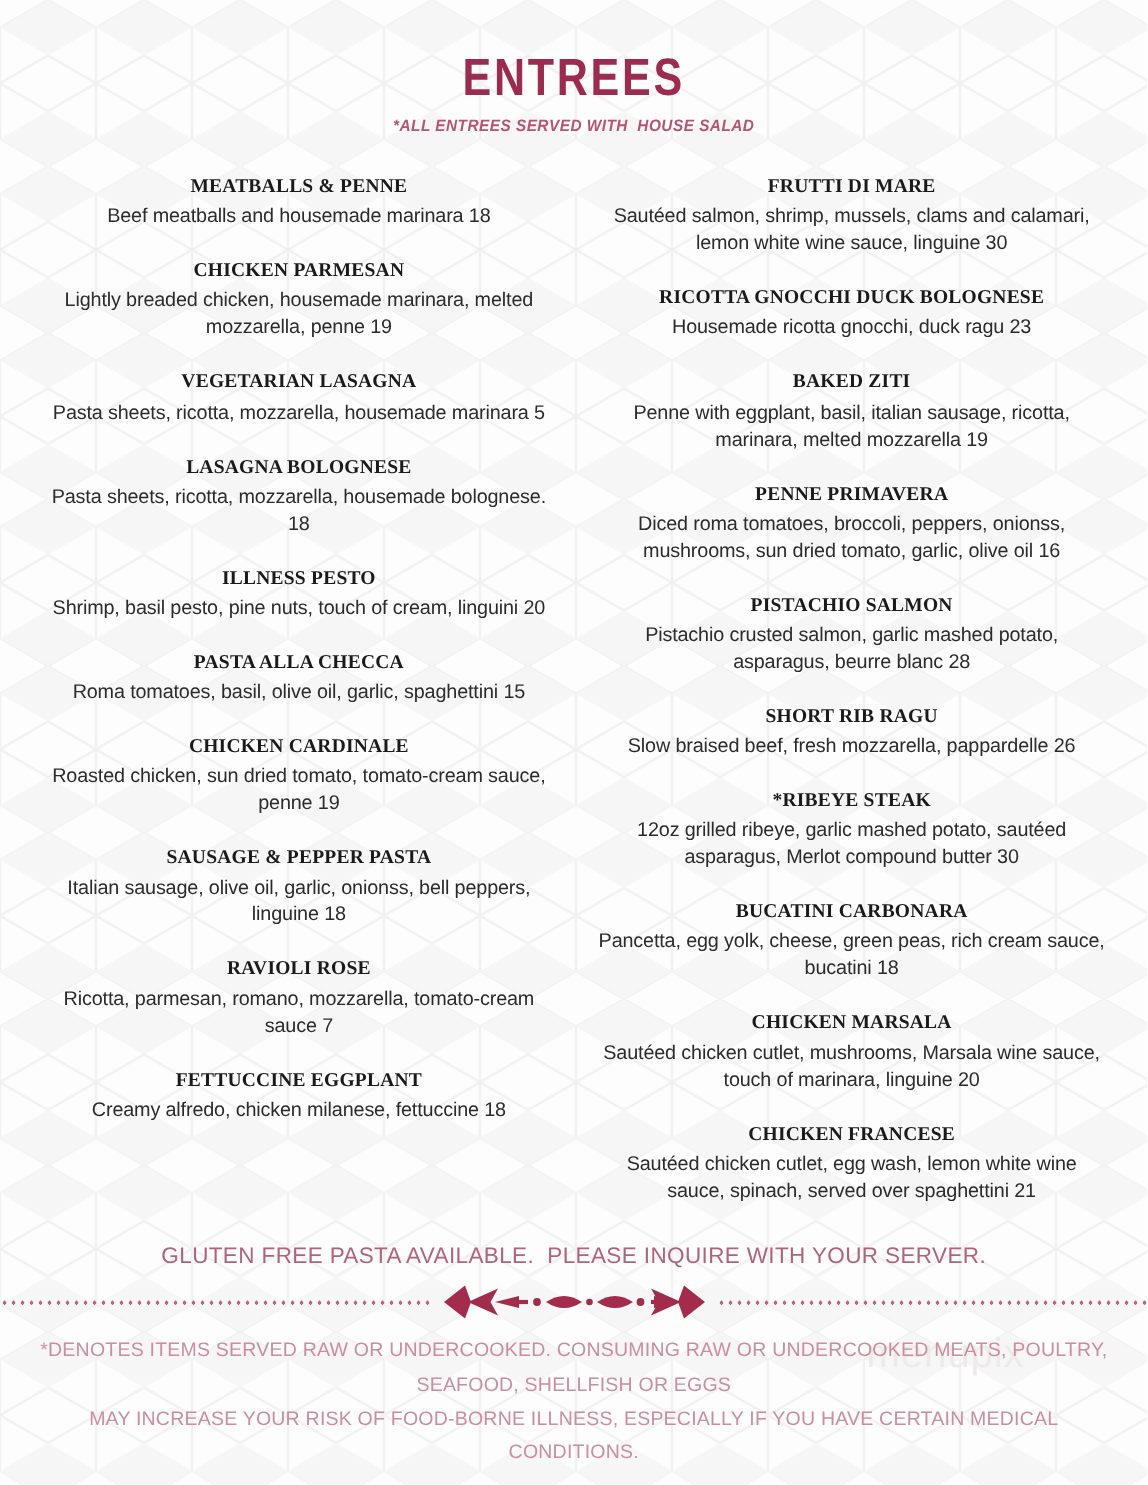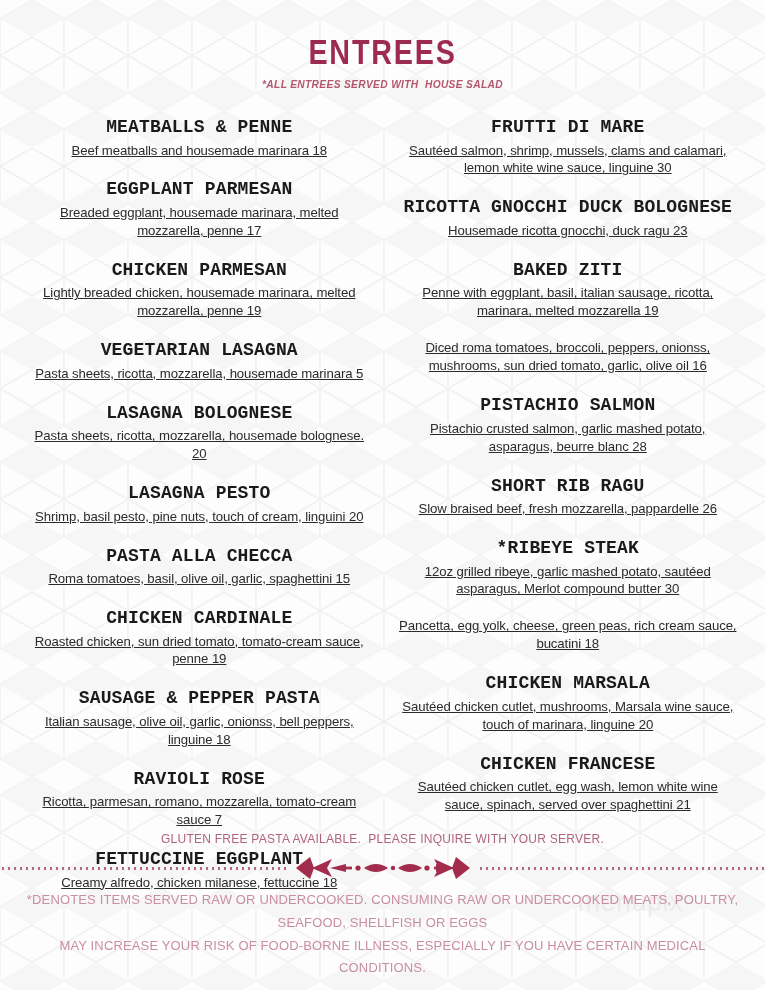--- a/index.html
+++ b/index.html
@@ -78,53 +78,52 @@
     box-sizing: border-box;
   }
   .col-left  { padding: 0 14px 0 8px; }
   .col-right { padding: 0 6px 0 16px; }
 
   .menu-item {
     text-align: center;
     margin-bottom: 19px;
   }
   .item-name {
-    font-family: Liberation Mono, monospace;
+    font-family: Liberation Serif, serif;
     font-weight: 700;
-    font-size: 18px;
+    font-size: 13px;
     letter-spacing: 0.15px;
     color: #1a1a1a;
     line-height: 1.25;
     margin: 0 0 3px 0;
   }
   .item-desc {
     font-family: "Liberation Sans", sans-serif;
     font-weight: 400;
     font-size: 13.2px;
     color: #2b2b2b;
     line-height: 1.36;
     margin: 0;
     letter-spacing: -0.1px;
-    text-decoration: underline;
   }
 
   
   .footer {
     position: absolute;
     left: 0;
     right: 0;
     bottom: 0;
     z-index: 2;
     text-align: center;
     padding-bottom: 10px;
   }
   .gluten-note {
     font-family: "Liberation Sans Narrow", "Liberation Sans", sans-serif;
     font-weight: 400;
-    font-size: 12px;
+    font-size: 15px;
     letter-spacing: 0.25px;
     color: #b0647c;
     margin: 0 0 9px 0;
     white-space: pre;
   }
 
   
   .divider-row {
     position: relative;
     display: flex;
@@ -203,37 +202,33 @@
   </div>
 
   <div class="columns">
 
     <div class="column col-left">
       <div class="menu-item">
         <div class="item-name">MEATBALLS &amp; PENNE</div>
         <div class="item-desc">Beef meatballs and housemade marinara 18</div>
       </div>
       <div class="menu-item">
-        <div class="item-name">EGGPLANT PARMESAN</div>
-        <div class="item-desc">Breaded eggplant, housemade marinara, melted mozzarella, penne 17</div>
-      </div>
-      <div class="menu-item">
         <div class="item-name">CHICKEN PARMESAN</div>
         <div class="item-desc">Lightly breaded chicken, housemade marinara, melted mozzarella, penne 19</div>
       </div>
       <div class="menu-item">
         <div class="item-name">VEGETARIAN LASAGNA</div>
         <div class="item-desc">Pasta sheets, ricotta, mozzarella, housemade marinara 5</div>
       </div>
       <div class="menu-item">
         <div class="item-name">LASAGNA BOLOGNESE</div>
-        <div class="item-desc">Pasta sheets, ricotta, mozzarella, housemade bolognese. 20</div>
-      </div>
-      <div class="menu-item">
-        <div class="item-name">LASAGNA PESTO</div>
+        <div class="item-desc">Pasta sheets, ricotta, mozzarella, housemade bolognese. 18</div>
+      </div>
+      <div class="menu-item">
+        <div class="item-name">ILLNESS PESTO</div>
         <div class="item-desc">Shrimp, basil pesto, pine nuts, touch of cream, linguini 20</div>
       </div>
       <div class="menu-item">
         <div class="item-name">PASTA ALLA CHECCA</div>
         <div class="item-desc">Roma tomatoes, basil, olive oil, garlic, spaghettini 15</div>
       </div>
       <div class="menu-item">
         <div class="item-name">CHICKEN CARDINALE</div>
         <div class="item-desc">Roasted chicken, sun dried tomato, tomato-cream sauce, penne 19</div>
       </div>
@@ -258,35 +253,37 @@
       </div>
       <div class="menu-item">
         <div class="item-name">RICOTTA GNOCCHI DUCK BOLOGNESE</div>
         <div class="item-desc">Housemade ricotta gnocchi, duck ragu 23</div>
       </div>
       <div class="menu-item">
         <div class="item-name">BAKED ZITI</div>
         <div class="item-desc">Penne with eggplant, basil, italian sausage, ricotta, marinara, melted mozzarella 19</div>
       </div>
       <div class="menu-item">
+        <div class="item-name">PENNE PRIMAVERA</div>
         <div class="item-desc">Diced roma tomatoes, broccoli, peppers, onionss, mushrooms, sun dried tomato, garlic, olive oil 16</div>
       </div>
       <div class="menu-item">
         <div class="item-name">PISTACHIO SALMON</div>
         <div class="item-desc">Pistachio crusted salmon, garlic mashed potato, asparagus, beurre blanc 28</div>
       </div>
       <div class="menu-item">
         <div class="item-name">SHORT RIB RAGU</div>
         <div class="item-desc">Slow braised beef, fresh mozzarella, pappardelle 26</div>
       </div>
       <div class="menu-item">
         <div class="item-name">*RIBEYE STEAK</div>
         <div class="item-desc">12oz grilled ribeye, garlic mashed potato, sautéed asparagus, Merlot compound butter 30</div>
       </div>
       <div class="menu-item">
+        <div class="item-name">BUCATINI CARBONARA</div>
         <div class="item-desc">Pancetta, egg yolk, cheese, green peas, rich cream sauce, bucatini 18</div>
       </div>
       <div class="menu-item">
         <div class="item-name">CHICKEN MARSALA</div>
         <div class="item-desc">Sautéed chicken cutlet, mushrooms, Marsala wine sauce, touch of marinara, linguine 20</div>
       </div>
       <div class="menu-item">
         <div class="item-name">CHICKEN FRANCESE</div>
         <div class="item-desc">Sautéed chicken cutlet, egg wash, lemon white wine sauce, spinach, served over spaghettini 21</div>
       </div>

